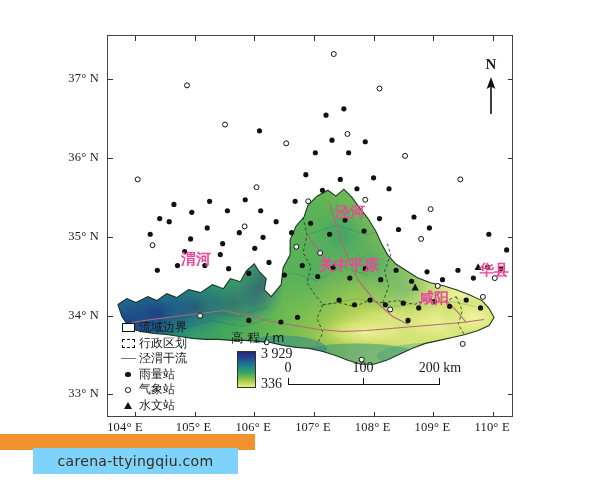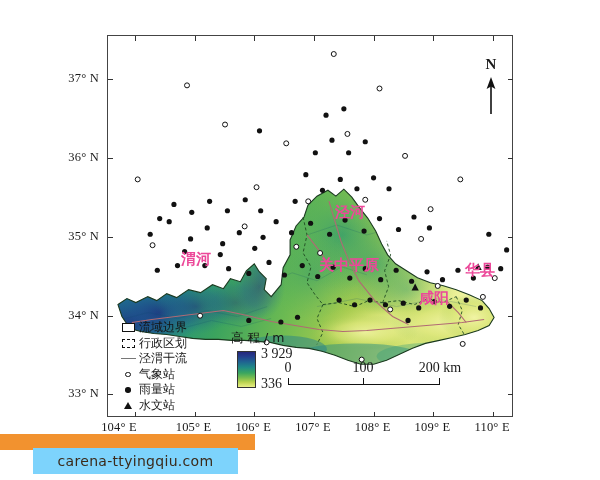--- a/index.html
+++ b/index.html
@@ -311,42 +311,42 @@
       <div style="position: absolute; background: rgb(51, 51, 51); left: 400px; top: 279.608px; width: 5px; height: 1px;"></div>
       <div style="position: absolute; background: rgb(51, 51, 51); left: 0px; top: 200.845px; width: 5px; height: 1px;"></div>
       <div style="position: absolute; background: rgb(51, 51, 51); left: 400px; top: 200.845px; width: 5px; height: 1px;"></div>
       <div style="position: absolute; background: rgb(51, 51, 51); left: 0px; top: 122.082px; width: 5px; height: 1px;"></div>
       <div style="position: absolute; background: rgb(51, 51, 51); left: 400px; top: 122.082px; width: 5px; height: 1px;"></div>
       <div style="position: absolute; background: rgb(51, 51, 51); left: 0px; top: 43.3196px; width: 5px; height: 1px;"></div>
       <div style="position: absolute; background: rgb(51, 51, 51); left: 400px; top: 43.3196px; width: 5px; height: 1px;"></div>
     </div>
 
   <div id="x-ticks">
-      <div class="tick-x" style="left: 119px;">104° E</div>
+      <div class="tick-x" style="left: 125px;">104° E</div>
       <div class="tick-x" style="left: 193.574px;">105° E</div>
       <div class="tick-x" style="left: 253.279px; text-align: center;">106° E</div>
       <div class="tick-x" style="left: 312.985px;">107° E</div>
       <div class="tick-x" style="left: 372.691px;">108° E</div>
       <div class="tick-x" style="left: 432.397px;">109° E</div>
       <div class="tick-x" style="left: 492.103px;">110° E</div>
     </div>
   <div id="y-ticks">
       <div class="tick-y" style="top: 393.371px;">33° N</div>
       <div class="tick-y" style="top: 314.608px;">34° N</div>
       <div class="tick-y" style="top: 235.845px;">35° N</div>
       <div class="tick-y" style="top: 157.082px;">36° N</div>
       <div class="tick-y" style="top: 78.3196px;">37° N</div>
     </div>
 
   <div id="map-labels">
       <div class="map-label" style="left: 196px; top: 259px; font-size: 15px;">渭河</div>
       <div class="map-label" style="left: 350px; top: 212px; font-size: 15px;">泾河</div>
       <div class="map-label" style="left: 349px; top: 265px; font-size: 15px;">关中平原</div>
       <div class="map-label" style="left: 434px; top: 298px; font-size: 15px;">咸阳</div>
-      <div class="map-label" style="left: 480px; top: 270px; font-size: 15px;">华县</div>
+      <div class="map-label" style="left: 494px; top: 270px; font-size: 15px;">华县</div>
     </div>
 
   <div id="north-arrow">
     <div class="n-letter">N</div>
     <svg width="26" height="42">
       <line x1="13" y1="40" x2="13" y2="10" stroke="#111" stroke-width="1.6"></line>
       <polygon points="13,3 8.6,15 13,12.4 17.4,15" fill="#111"></polygon>
     </svg>
   </div>
 
@@ -364,29 +364,29 @@
         <span class="legend-text">行政区划</span>
       </div>
       <div class="legend-row">
         <span class="legend-sym">
           <span class="sym-line"></span>
         </span>
         <span class="legend-text">泾渭干流</span>
       </div>
       <div class="legend-row">
         <span class="legend-sym">
+          <span class="sym-dot"></span>
+        </span>
+        <span class="legend-text">雨量站</span>
+      </div>
+      <div class="legend-row">
+        <span class="legend-sym">
           <span class="sym-circle"></span>
         </span>
         <span class="legend-text">气象站</span>
-      </div>
-      <div class="legend-row">
-        <span class="legend-sym">
-          <span class="sym-dot"></span>
-        </span>
-        <span class="legend-text">雨量站</span>
       </div>
       <div class="legend-row">
         <span class="legend-sym">
           <span class="sym-tri"></span>
         </span>
         <span class="legend-text">水文站</span>
       </div>
     </div>
 
   <div id="colorbar-group">

